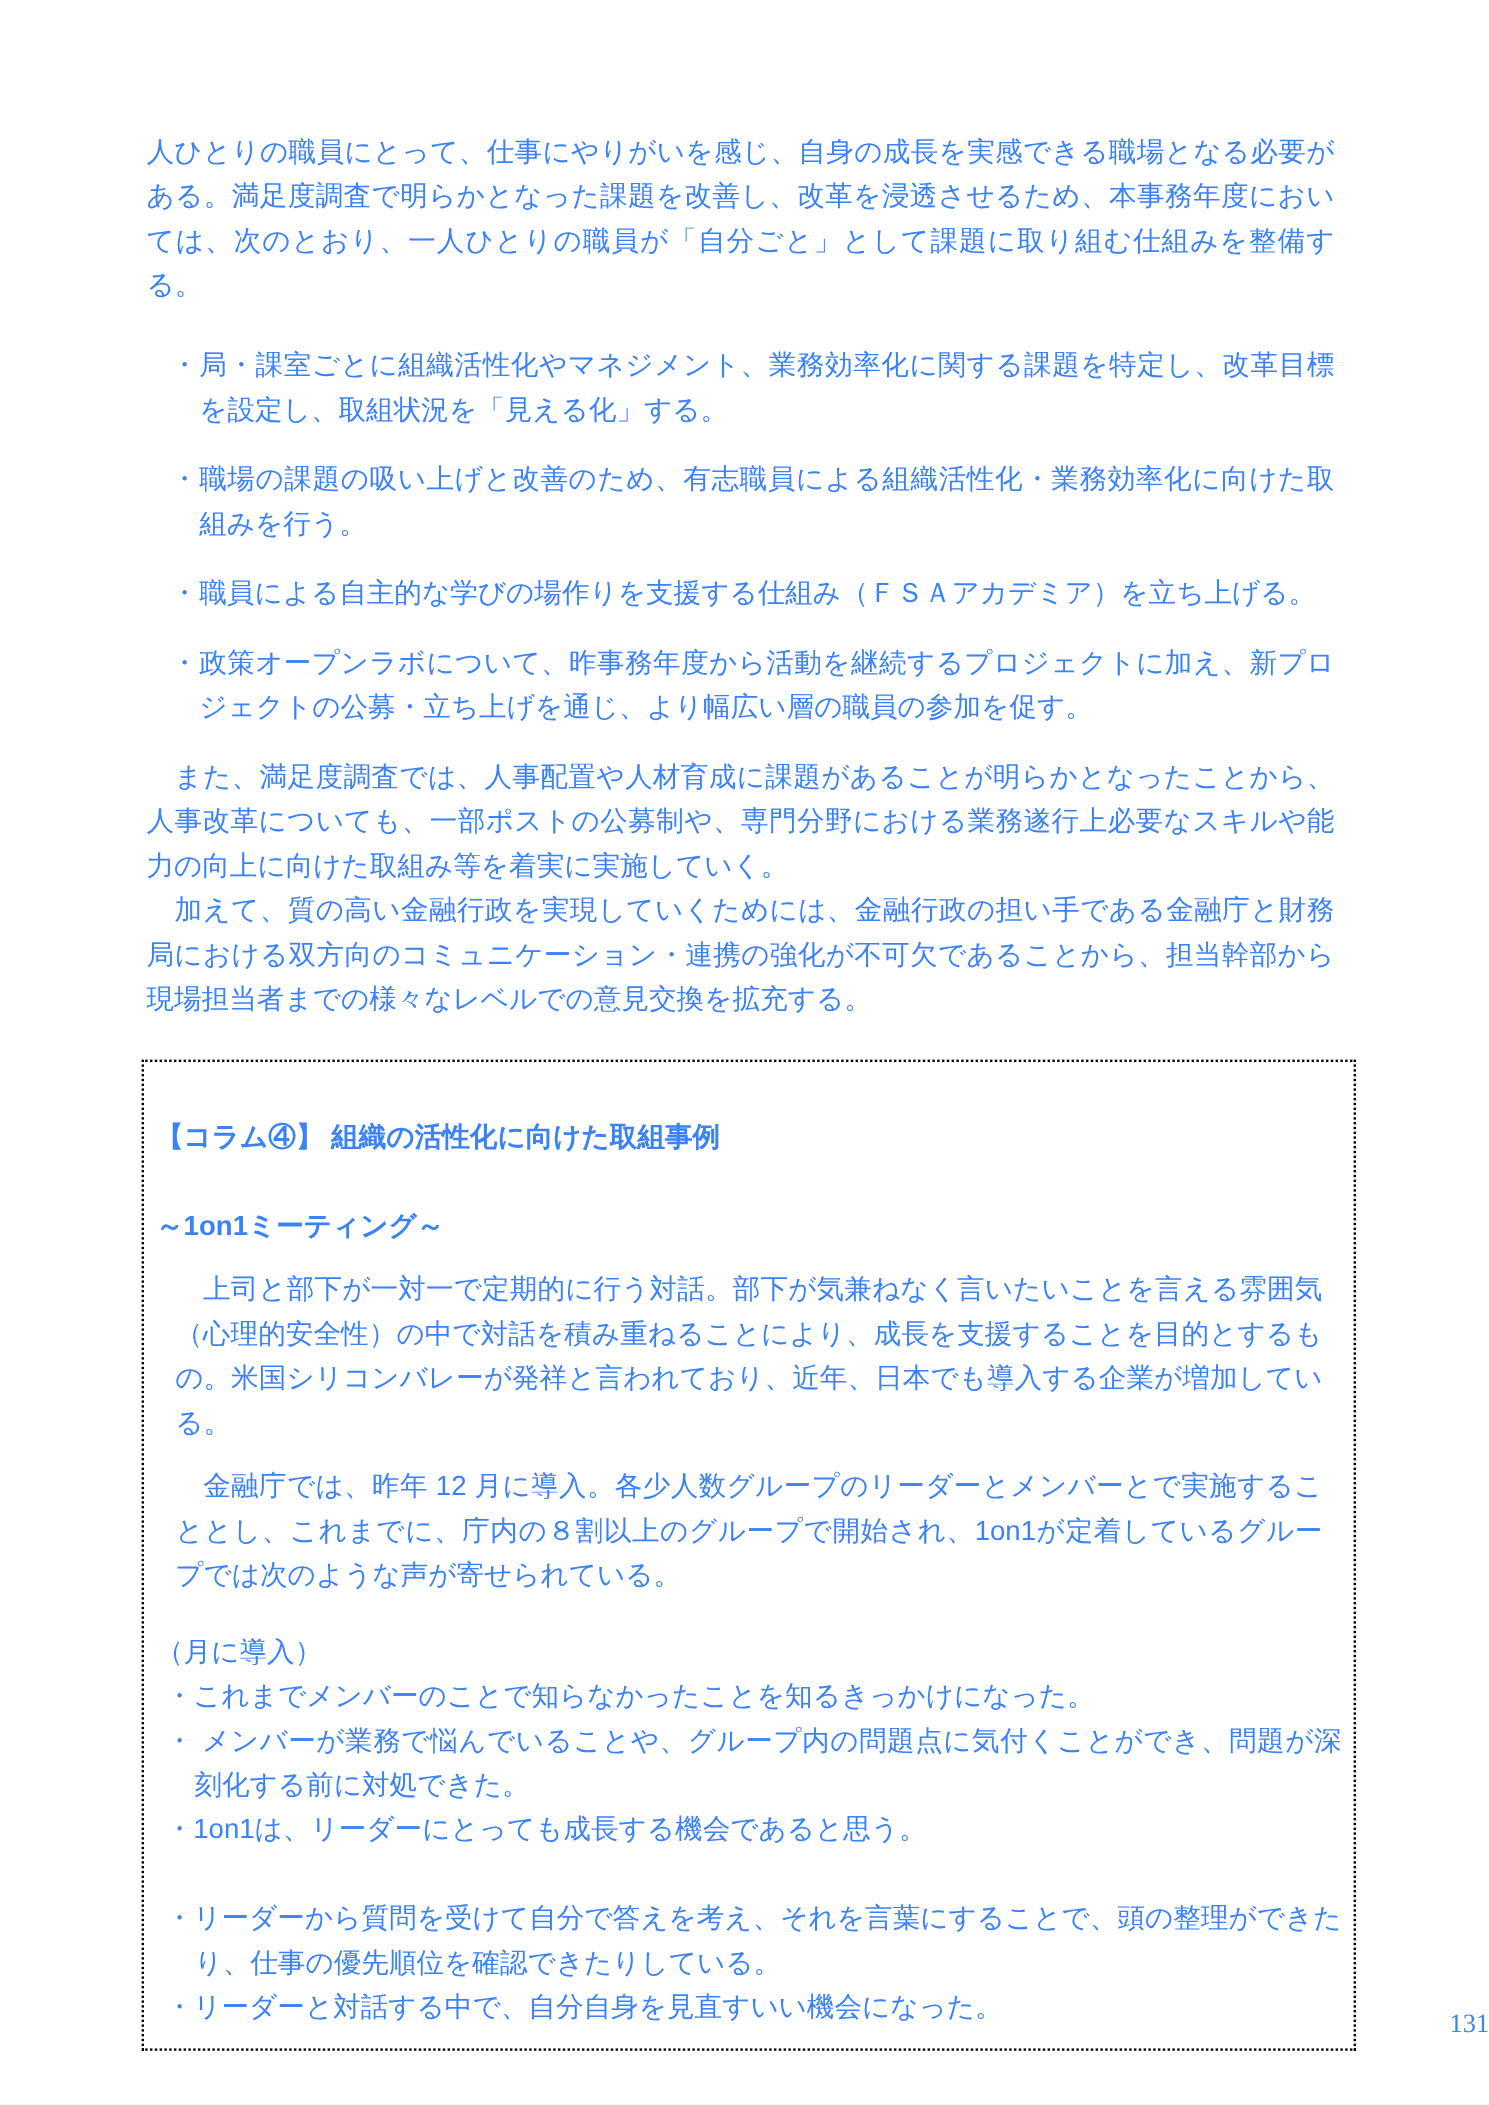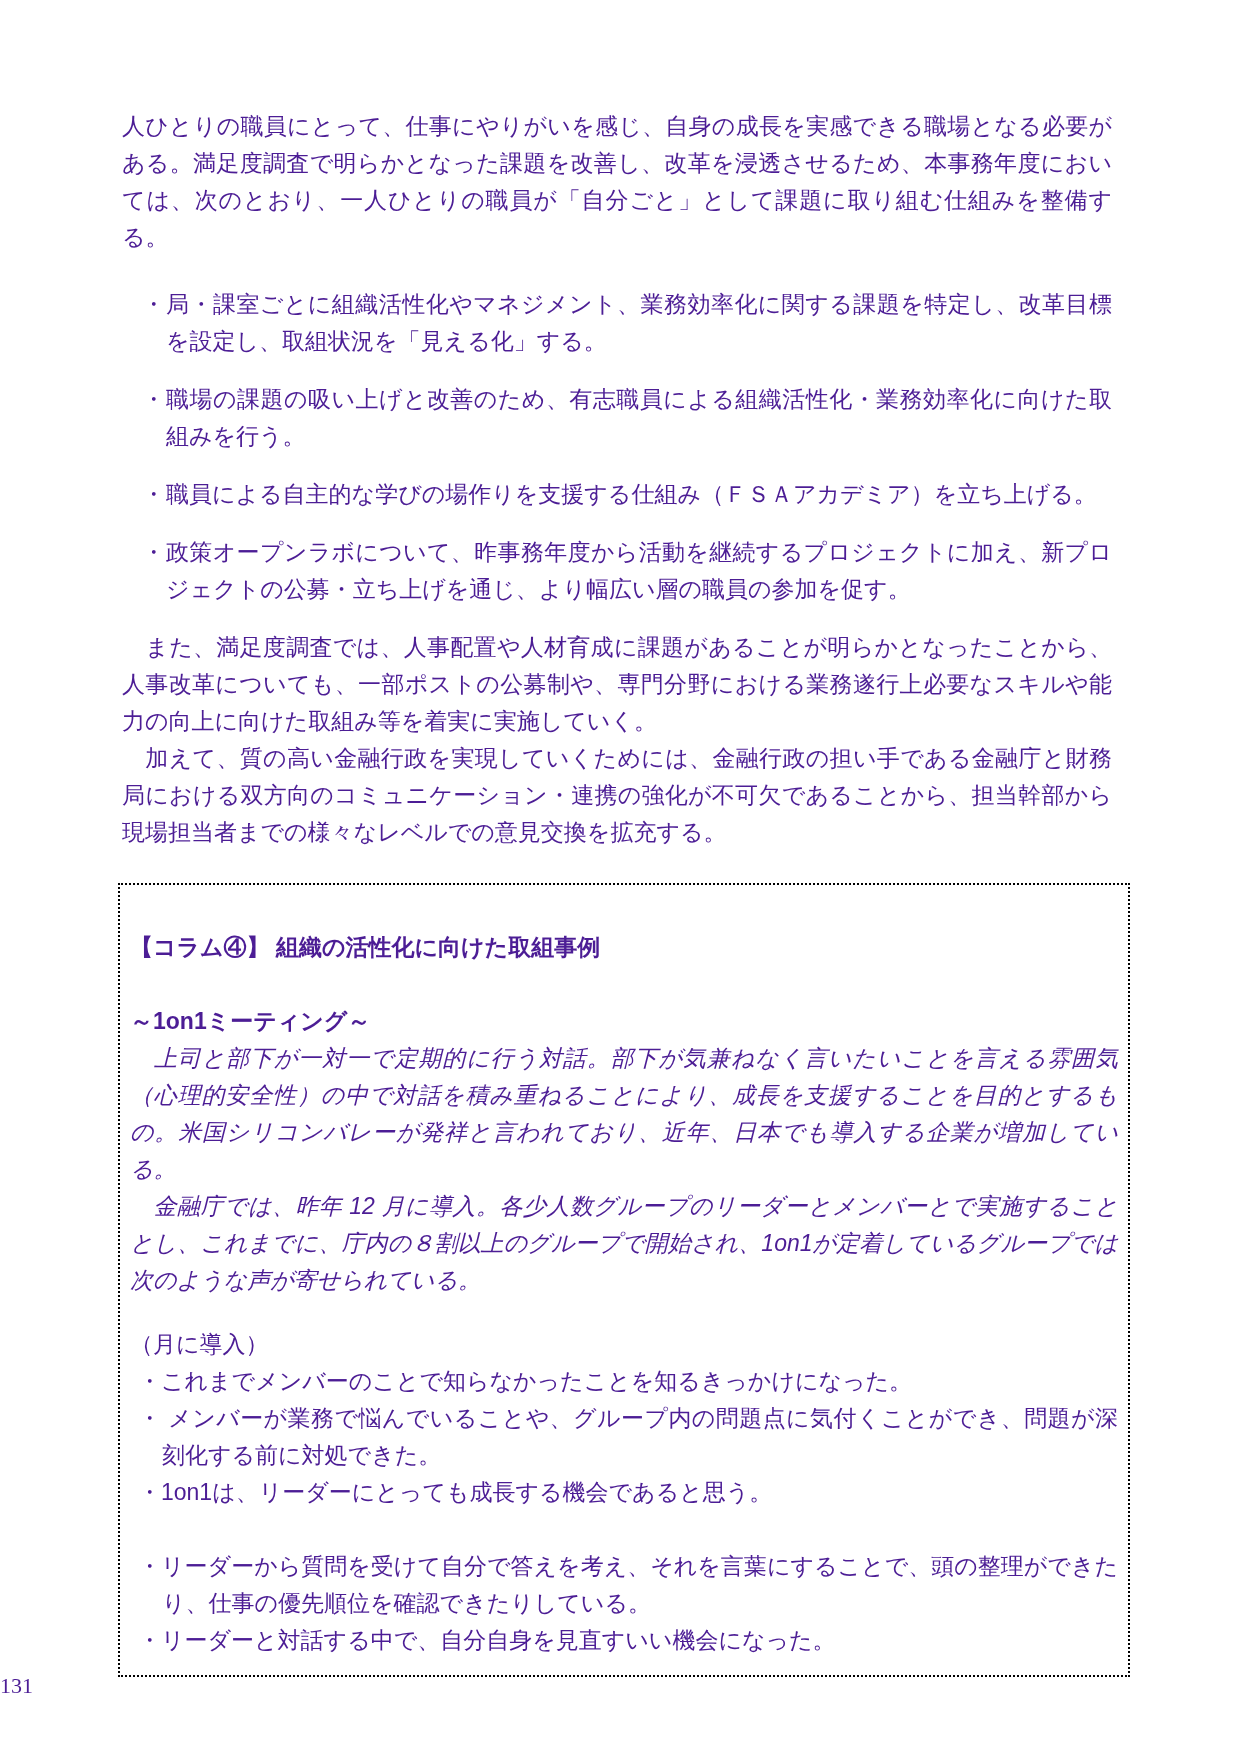--- a/index.html
+++ b/index.html
@@ -3,21 +3,21 @@
 <meta charset="utf-8">
 <style>
   * { margin: 0; padding: 0; box-sizing: border-box; }
   html, body { background: #e8e8e8; }
   .page {
     position: relative;
     width: 1241px;
     height: 1754px;
     background: #ffffff;
     font-family: "Liberation Sans", sans-serif;
-    color: #4c1d95;
+    color: #3b82f6;
     overflow: hidden;
   }
   .content {
     position: absolute;
     left: 122px;
     top: 108px;
     width: 990px;
     font-size: 23px;
     line-height: 37px;
     text-align: justify;
@@ -48,36 +48,36 @@
     text-align: justify;
   }
   .box-title {
     font-weight: bold;
     margin-bottom: 37px;
     margin-top: 32px;
   }
   .box-subtitle {
     font-weight: bold;
   }
-  .box-para { margin: 0; font-style: italic; }
+  .box-para { margin: 16px; }
   .quote-group-leader { margin-top: 27px; }
   .quote-group-member { margin-top: 37px; }
   .quote-label { }
   .quote-item {
     margin-left: 8px;
     padding-left: 24px;
     text-indent: -24px;
     text-align: justify;
   }
   .page-number {
     position: absolute;
     top: 1672px;
     left: 0;
     width: 100%;
-    text-align: left;
+    text-align: right;
     font-family: "Liberation Serif", serif;
     font-size: 22px;
     line-height: 28px;
   }
 </style>
 </head>
 <body>
 
 <div class="page">
   <div class="content">

